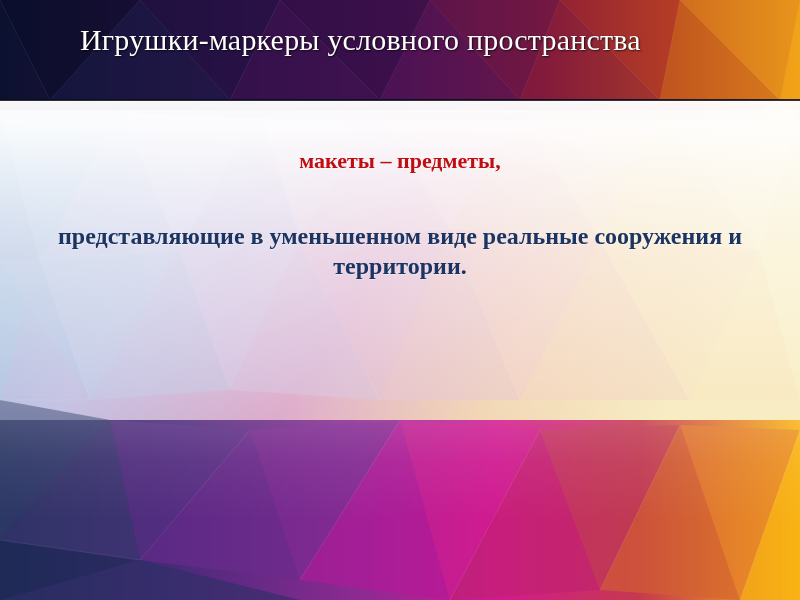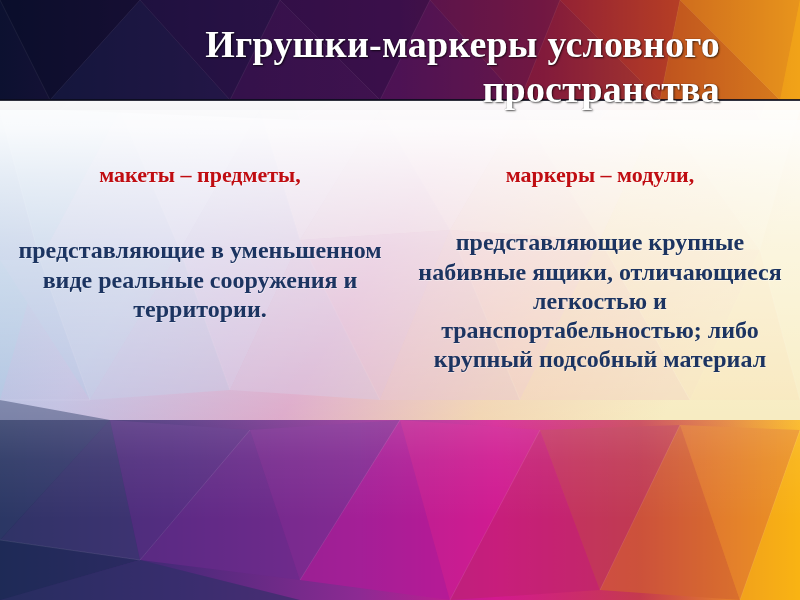--- a/index.html
+++ b/index.html
@@ -68,35 +68,35 @@
     height: 2px;
     background: rgba(10,12,28,0.85);
   }
 
   
   #title {
     position: absolute;
     left: 80px;
     top: 22px;
     width: 640px;
-    text-align: right;
+    text-align: left;
     color: #ffffff;
-    font-size: 38px;
-    font-weight: bold;
+    font-size: 30px;
+    font-weight: normal;
     line-height: 1.18;
     letter-spacing: 0.2px;
     text-shadow: 1px 1px 2px rgba(0,0,0,0.65), 0 0 1px rgba(0,0,0,0.5);
     z-index: 6;
   }
 
   
   #columns {
     position: absolute;
     left: 0;
-    top: 140px;
+    top: 126px;
     width: 800px;
     height: 440px;
     display: flex;
     z-index: 5;
   }
   .column {
     flex: 1 1 50%;
     padding: 0 14px;
     box-sizing: border-box;
     text-align: center;
@@ -268,20 +268,16 @@
 
   <div id="title">Игрушки-маркеры условного пространства</div>
 
   <div id="columns">
 
     <div class="column" id="col-left">
       <p class="col-heading">макеты – предметы,</p>
       <p class="col-body">представляющие в уменьшенном виде реальные сооружения и территории.</p>
     </div>
 
-    <div class="column" id="col-right">
-      <p class="col-heading">маркеры – модули,</p>
-      <p class="col-body">представляющие крупные набивные ящики, отличающиеся легкостью и транспортабельностью; либо крупный подсобный материал</p>
-    </div>
 
   </div>
 
 </div>
 
 </body></html>

